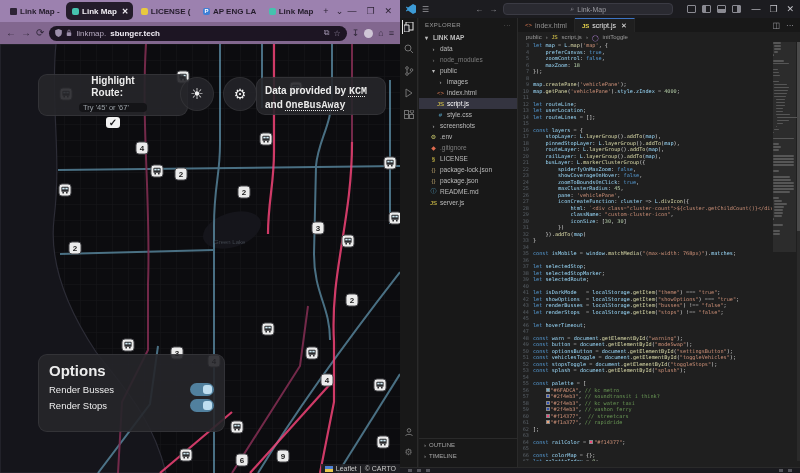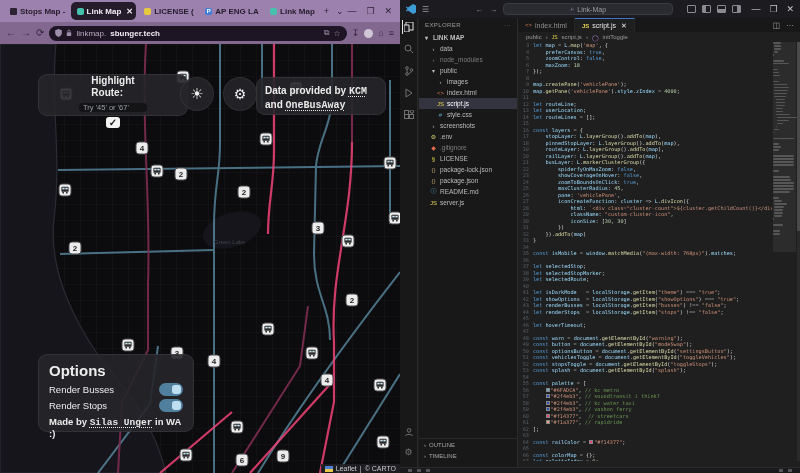--- a/index.html
+++ b/index.html
@@ -40,21 +40,21 @@
               color:#cfcfcf; font-size:7.5px; padding:0 4px; font-family:"Liberation Sans",sans-serif;}
   .hl-input::placeholder { color:#9aa0a6; }
   .hl-check { width:14px; height:14px; background:#f2f2f2; border-radius:3px; color:#17171a;
               font-size:10px; display:flex; align-items:center; justify-content:center; font-weight:700;}
   .circle-btn { position:absolute; width:34px; height:34px; border-radius:50%;
                 background:rgba(38,38,42,.85); border:1px solid rgba(255,255,255,.06);
                 display:flex; align-items:center; justify-content:center; color:#f0f0f0; }
   .data-panel { left:256px; top:33px; width:130px; height:38px; font-size:10px; font-weight:700;
                 padding:6px 8px; line-height:1.3; }
   .dotlink { color:#e8e8e8; text-decoration:underline dotted 1px; text-underline-offset:2px;font-family:Liberation Mono, monospace; }
-  .opt-panel { left:38px; top:310px; width:156px; height:78px; padding:7px 10px; }
+  .opt-panel { left:38px; top:310px; width:187px; height:78px; padding:7px 10px; }
   .opt-title { font-size:15px; font-weight:700; margin-bottom:4px; }
   .opt-row { display:flex; align-items:center; justify-content:space-between; font-size:9.5px; margin:3px 0; }
   .toggle { width:24px; height:13px; background:#51809e; border-radius:7px; position:relative; }
   .toggle::after { content:""; position:absolute; right:2px; top:2px; width:9px; height:9px;
                    border-radius:3px; background:#bfdef0; }
   .credit { font-size:9.5px; font-weight:700; margin-top:4px; }
   .zoom-panel { left:242px; top:357px; width:142px; height:29px; display:flex;
                 align-items:center; justify-content:center; font-size:11.5px; font-weight:700; }
   .attrib { position:absolute; right:0; bottom:0; background:rgba(34,34,38,.85); color:#c9c9c9;
             font-size:7px; padding:1px 4px; display:flex; align-items:center; gap:3px; }
@@ -118,21 +118,21 @@
 </style>
 </head>
 <body>
 
 <div class="stage">
 
   <div class="browser">
     <div class="tabstrip">
       <div class="tab">
         <span class="fav" style="background:#2d2335;border-radius:1px"></span>
-        <span>Stops Map -</span>
+        <span>Link Map -</span>
       </div>
       <div class="tab active">
         <span class="fav" style="background:#45c2ae"></span>
         <span>Link Map</span>
         <span class="close">✕</span>
       </div>
       <div class="tab">
         <span class="fav" style="background:#e8c93e"></span>
         <span>LICENSE (</span>
       </div>
@@ -397,23 +397,20 @@
 
       <div class="panel opt-panel">
         <div class="opt-title">Options</div>
         <div class="opt-row">
           <span>Render Busses</span>
           <div class="toggle"></div>
         </div>
         <div class="opt-row">
           <span>Render Stops</span>
           <div class="toggle"></div>
-        </div>
-        <div class="credit">
-          <span>Made by </span><a class="dotlink">Silas Unger</a><span> in WA :)</span>
         </div>
       </div>
 
 
       <div class="attrib">
         <span class="flag">
             <div class="b"></div>
             <div class="y"></div>
           </span>
         <a style="color:#c9c9c9">Leaflet</a>

